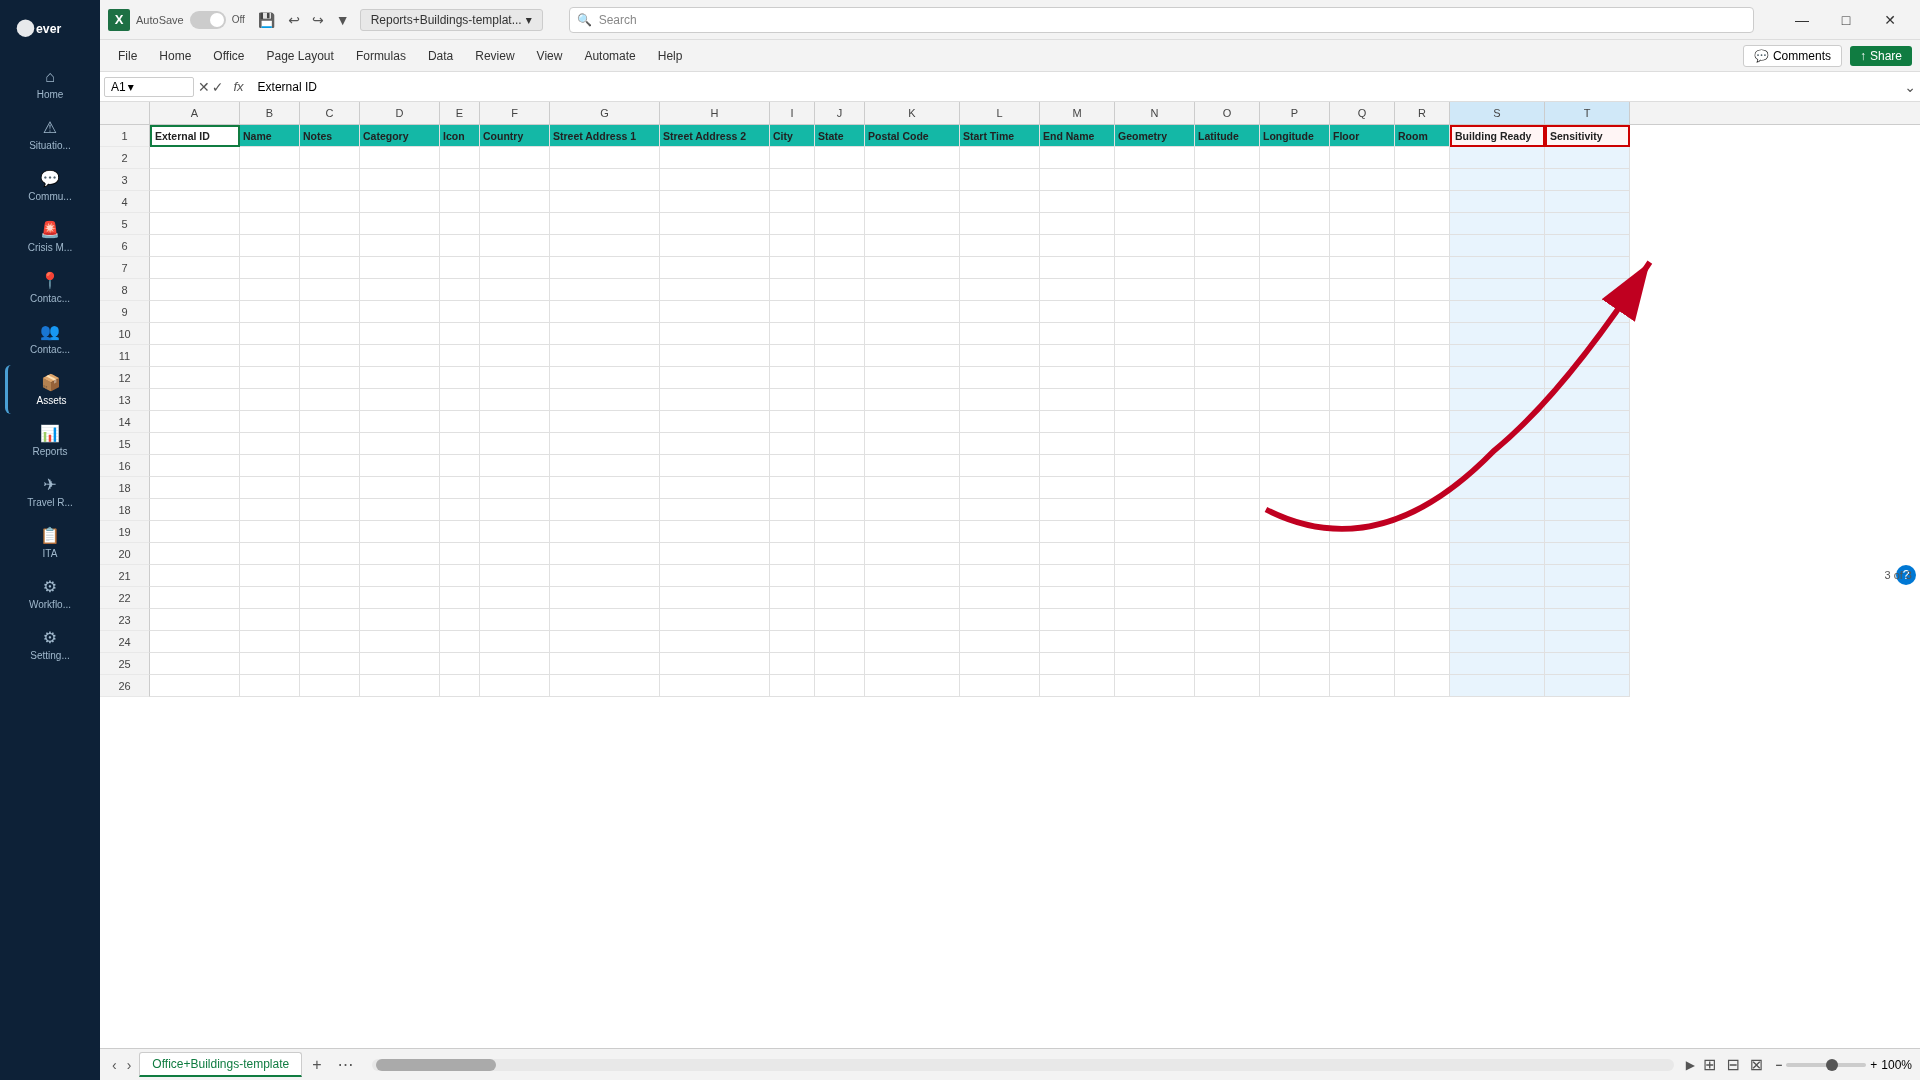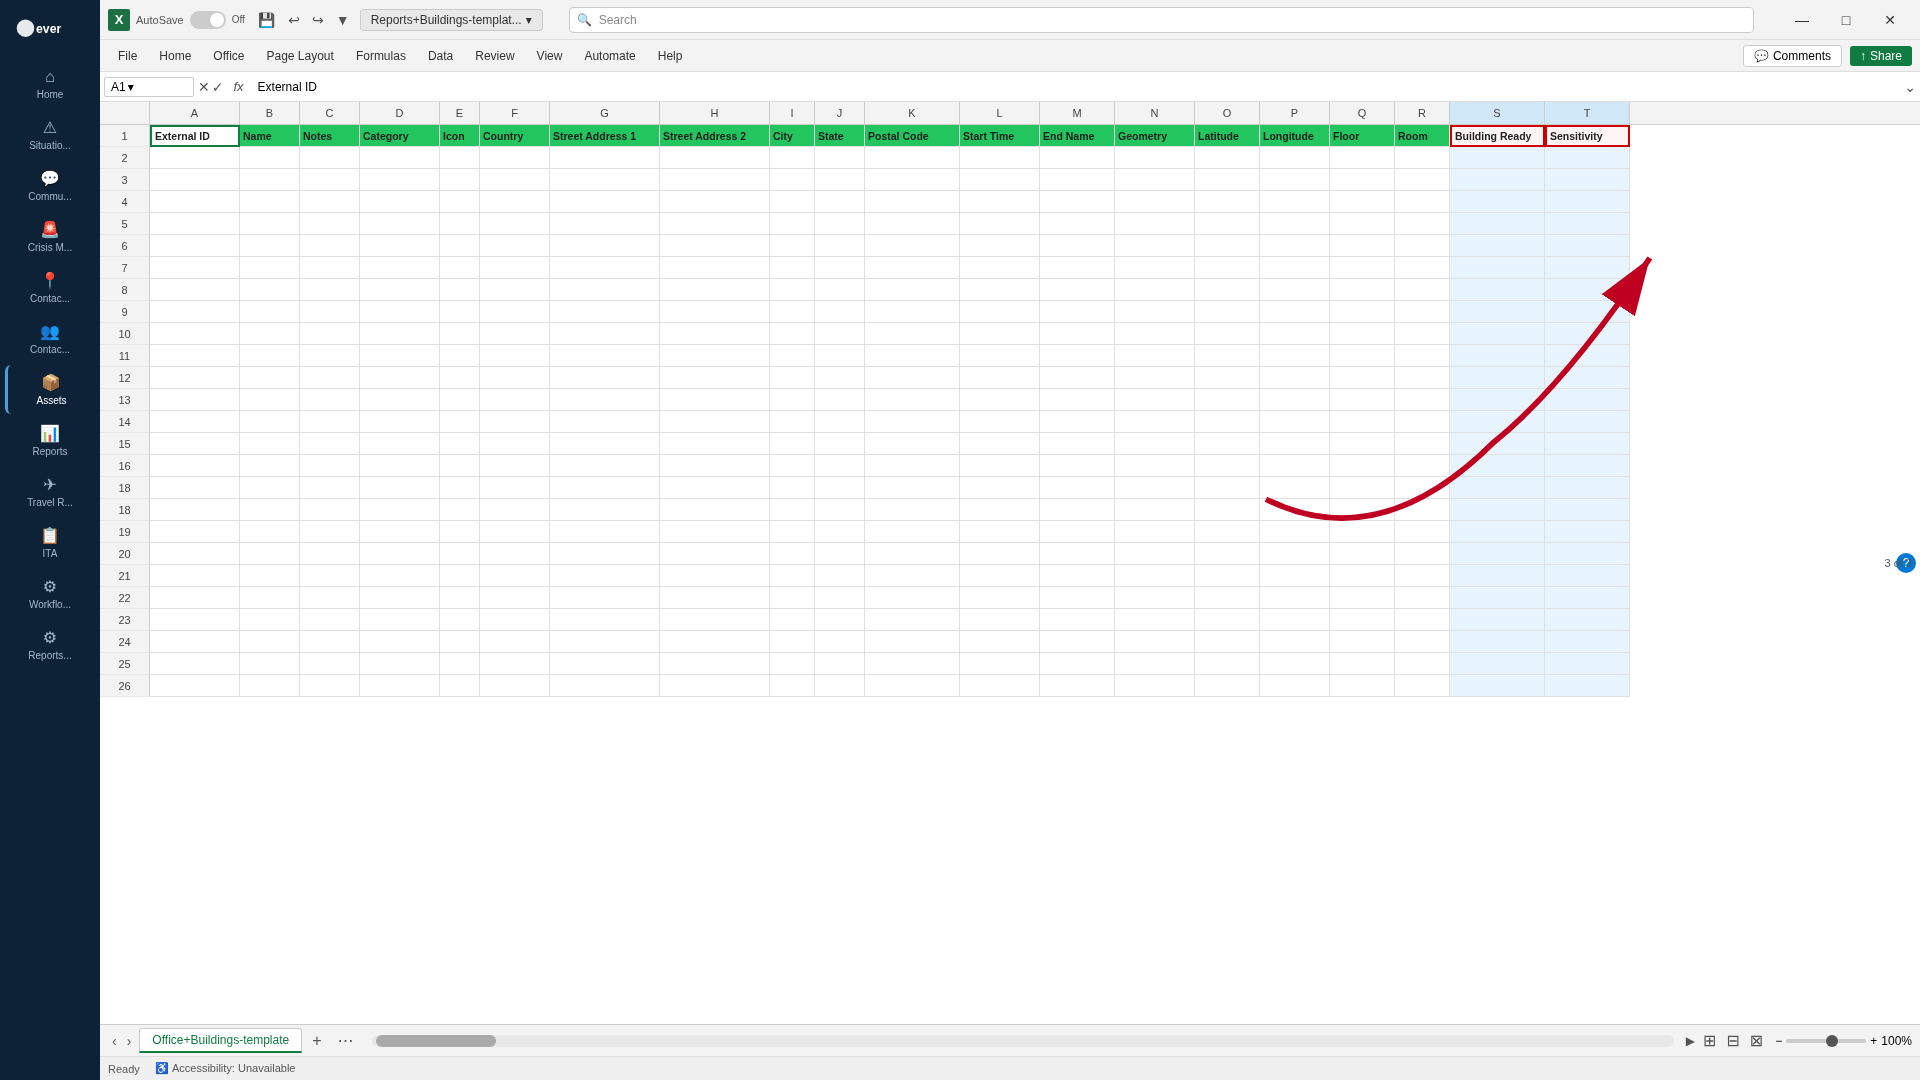--- a/index.html
+++ b/index.html
@@ -243,21 +243,21 @@
       border-bottom: 1px solid #e0e0e0;
       font-size: 11px;
       color: #222;
       overflow: hidden;
       white-space: nowrap;
       display: flex;
       align-items: center;
       padding: 0 3px;
     }
     .cell.header-cell {
-      background: #22c55e;
+      background: #14b8a6;
       font-weight: 600;
       font-size: 10.5px;
     }
     .cell.selected-col { background: #e8f4fd; }
     .cell.active-cell {
       border: 2px solid #107c41;
       background: #fff;
       z-index: 2;
     }
     .cell.highlighted {
@@ -405,21 +405,21 @@
       <div class="sidebar-item">
         <span class="sidebar-icon">📋</span>
                      <span>ITA</span>
       </div>
       <div class="sidebar-item">
         <span class="sidebar-icon">⚙</span>
                      <span>Workflo...</span>
       </div>
       <div class="sidebar-item">
         <span class="sidebar-icon">⚙</span>
-                     <span>Reports...</span>
+                     <span>Setting...</span>
       </div>
     </div>
 </div>
 
 <div class="excel-app">
 
   <div class="title-bar">
     <div class="excel-icon">
       <span>X</span>
     </div>
@@ -1156,21 +1156,14 @@
         <span style="cursor:pointer;">−</span>
         <div class="zoom-slider">
           <div class="zoom-thumb"></div>
         </div>
         <span style="cursor:pointer;">+</span>
         <span>100%</span>
       </div>
     </div>
   </div>
 
-  <div class="status-bar">
-    <span>Ready</span>
-    <span>
-      <span>♿</span>
-      <span>Accessibility: Unavailable</span>
-    </span>
-  </div>
 
 </div>
 
 </body></html>

